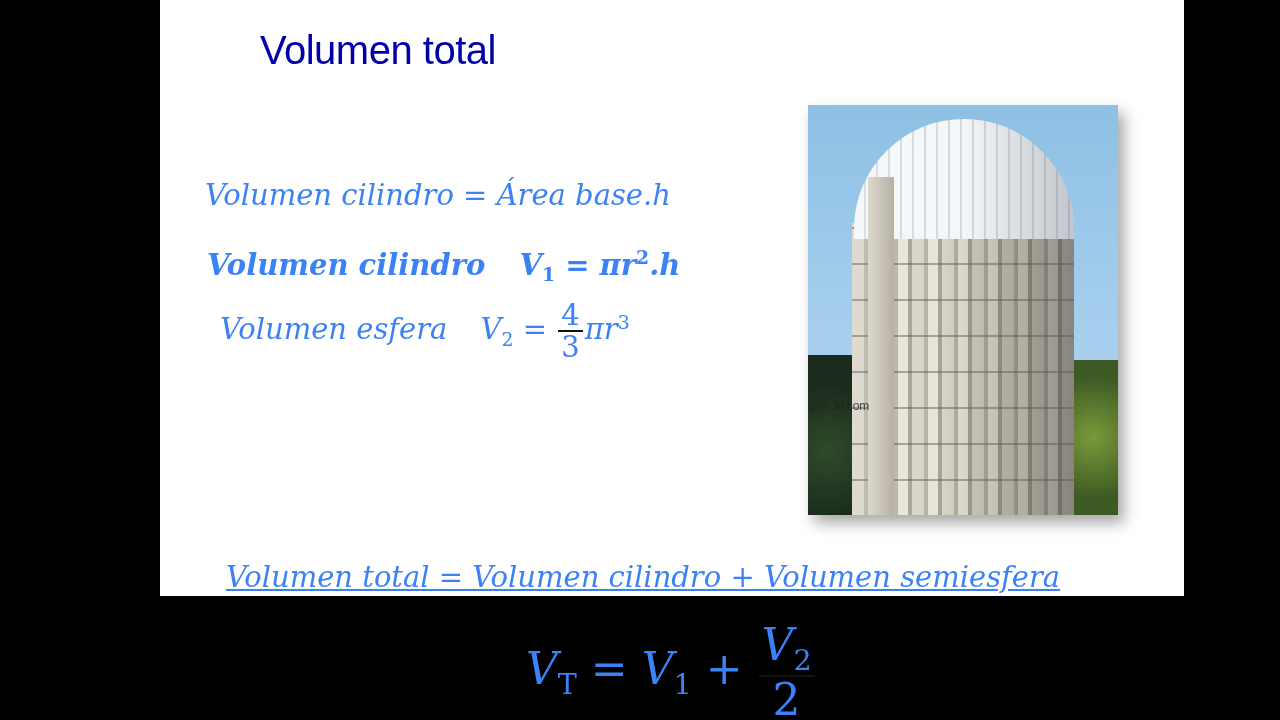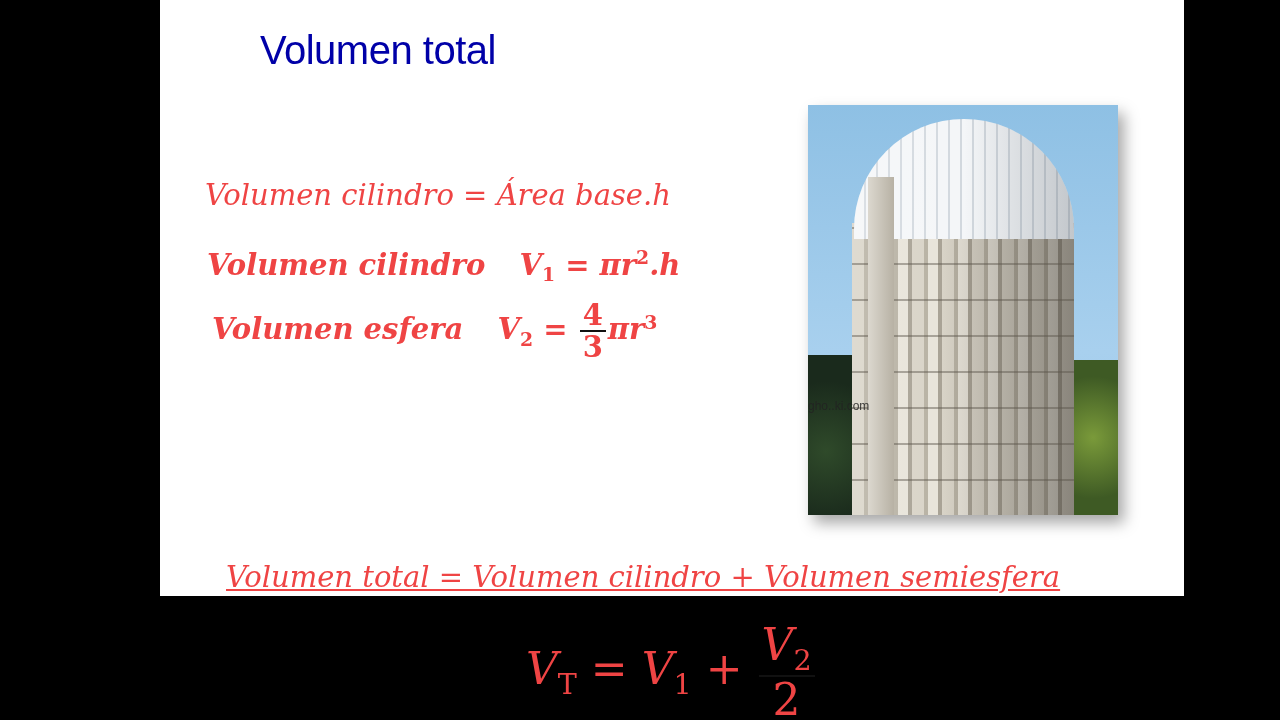--- a/index.html
+++ b/index.html
@@ -1,27 +1,27 @@
 <!DOCTYPE html>
 <html><head>
 <meta charset="utf-8">
 <style>
   html,body{margin:0;padding:0;background:#000;}
   body{width:1280px;height:720px;position:relative;overflow:hidden;}
   .slide{position:absolute;left:128px;top:0;width:1024px;height:596px;background:#fff;margin-left:32px;}
   .title{position:absolute;left:100px;top:28px;font-family:"Liberation Sans",sans-serif;font-size:40px;color:#0000a8;letter-spacing:-0.5px;}
-  .eq{position:absolute;font-family:"DejaVu Serif","Liberation Serif",serif;font-style:italic;color:#ef4444;white-space:nowrap;}
+  .eq{position:absolute;font-family:"DejaVu Serif","Liberation Serif",serif;font-style:italic;color:#3b82f6;white-space:nowrap;}
   .eq .up{font-style:normal;}
   .frac{display:inline-flex;flex-direction:column;align-items:center;vertical-align:middle;font-style:normal;margin:0 2px;}
   .frac .num{border-bottom:2px solid #111;padding:0 3px;line-height:1.05;}
   .frac .den{line-height:1.05;}
   sub,sup{font-style:normal;font-size:0.65em;}
   .eq1{left:45px;top:178px;font-size:29px;}
   .eq2{left:47px;top:246px;font-size:29px;font-weight:bold;}
-  .eq3{left:52px;top:300px;font-size:29px;font-weight:bold;}
+  .eq3{left:60px;top:300px;font-size:29px;}
   .eq4{left:66px;top:560px;font-size:29px;text-decoration:underline;}
   .eq5{left:366px;top:622px;font-size:44px;}
   .gap{display:inline-block;width:24px;}
   .photo{position:absolute;left:648px;top:105px;width:310px;height:410px;box-shadow:6px 8px 14px rgba(0,0,0,0.35);overflow:hidden;
     background:linear-gradient(#8ec0e4,#a8d0ee 60%,#9cc6e6);}
   .tree-l{position:absolute;left:0;top:250px;width:45px;height:160px;background:radial-gradient(circle at 40% 60%,#2f4a2a,#1a2a1c 70%);}
   .tree-r{position:absolute;right:0;top:255px;width:50px;height:155px;background:radial-gradient(circle at 50% 50%,#7a9a3a,#3e5a24 75%);}
   .silo-body{position:absolute;left:44px;top:118px;width:222px;height:292px;
     background:repeating-linear-gradient(90deg,#d9d4c8 0 12px,#b8b2a4 12px 16px,#e8e4da 16px 26px,#a9a396 26px 30px),#c8c2b4;}
   .silo-body:after{content:"";position:absolute;inset:0;background:repeating-linear-gradient(0deg,transparent 0 34px,rgba(90,84,74,0.45) 34px 36px),linear-gradient(90deg,rgba(255,255,255,0.15),rgba(0,0,0,0) 40%,rgba(40,36,30,0.45));}

